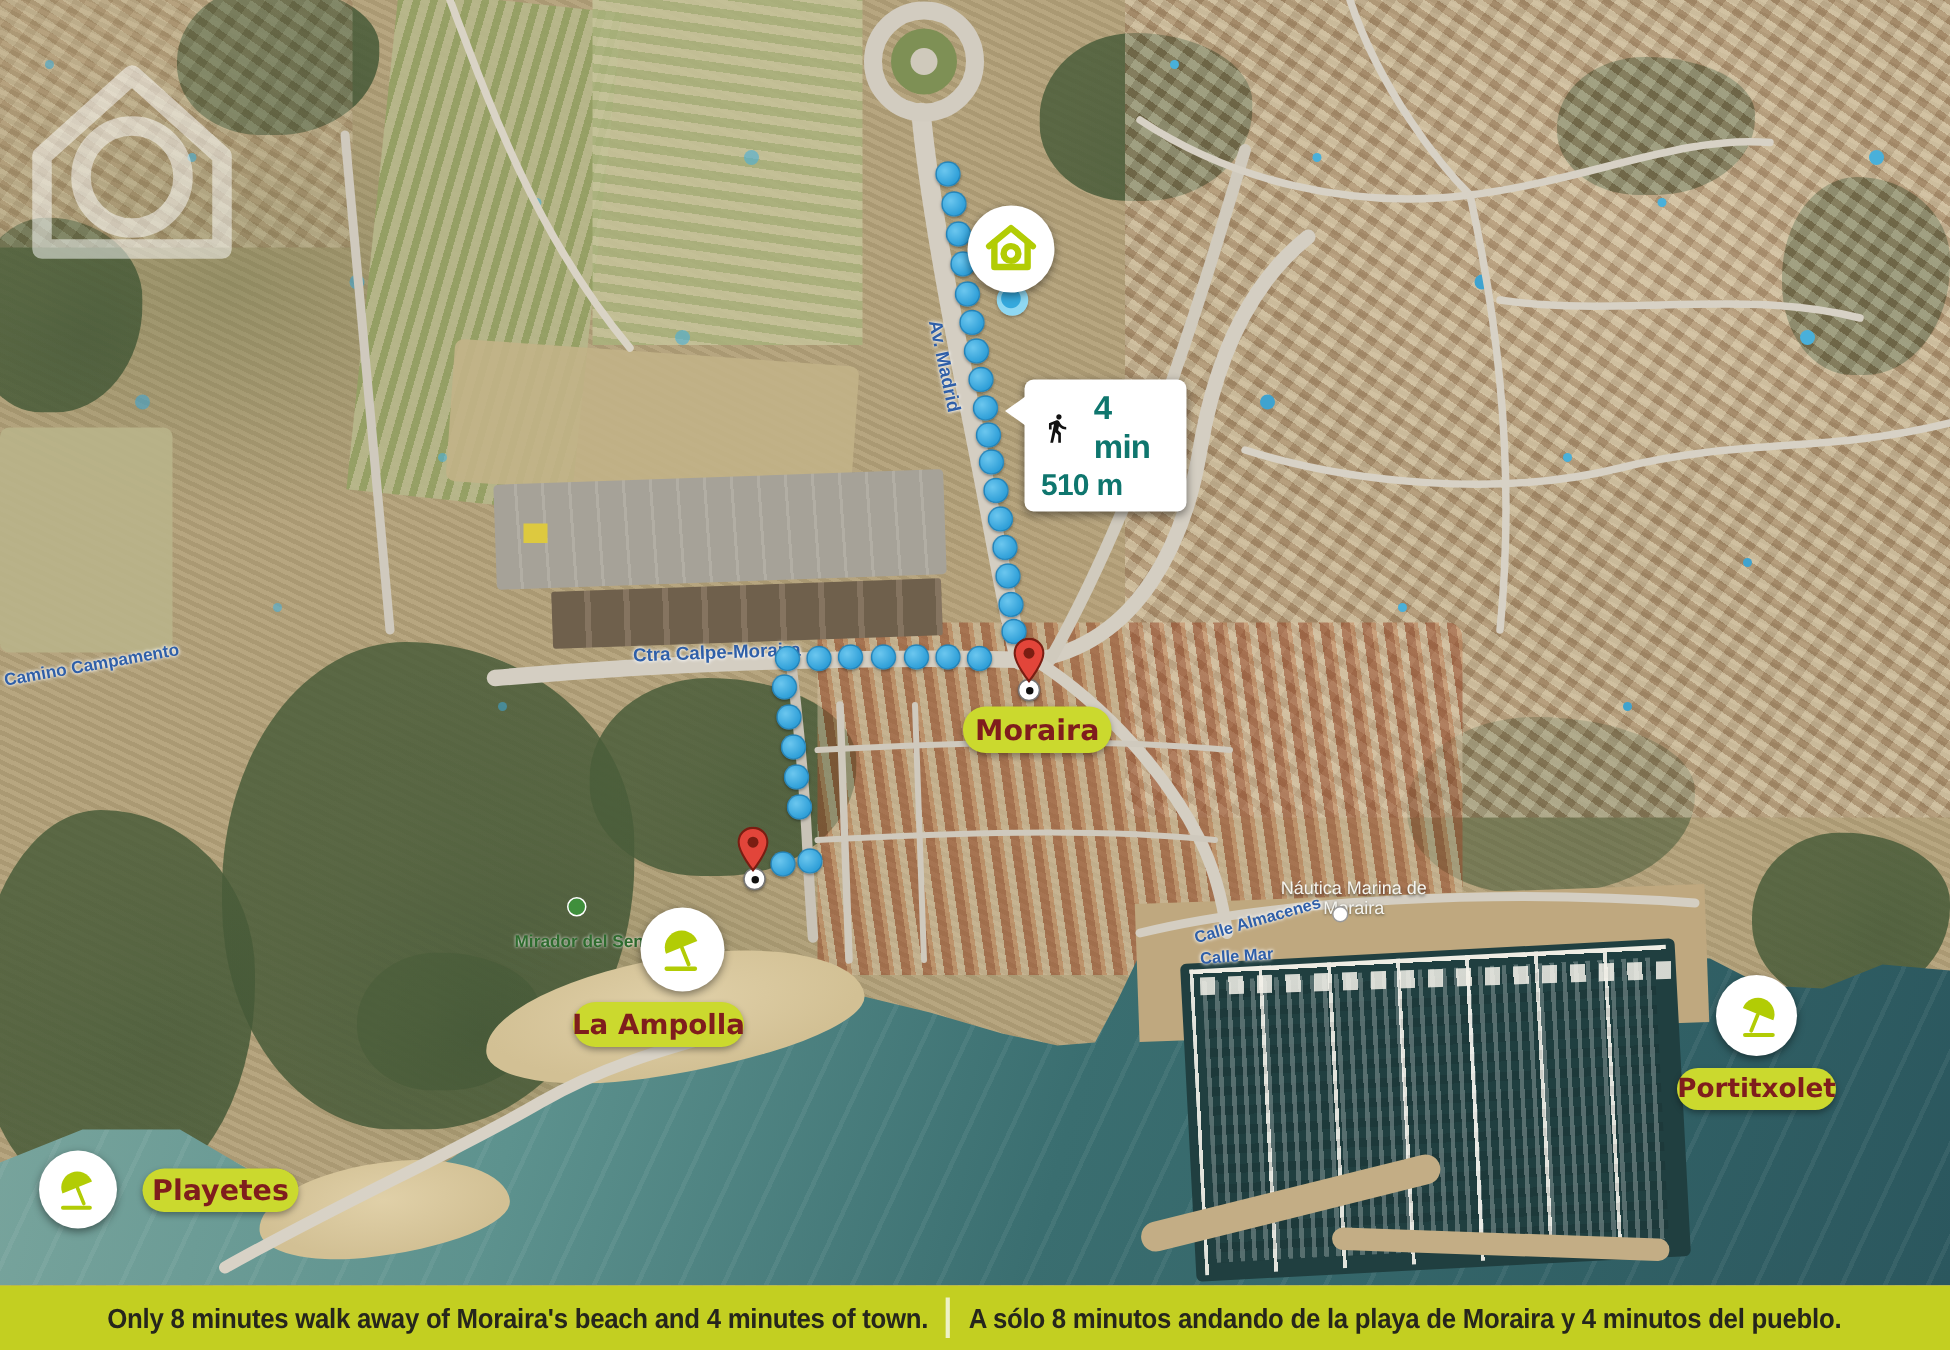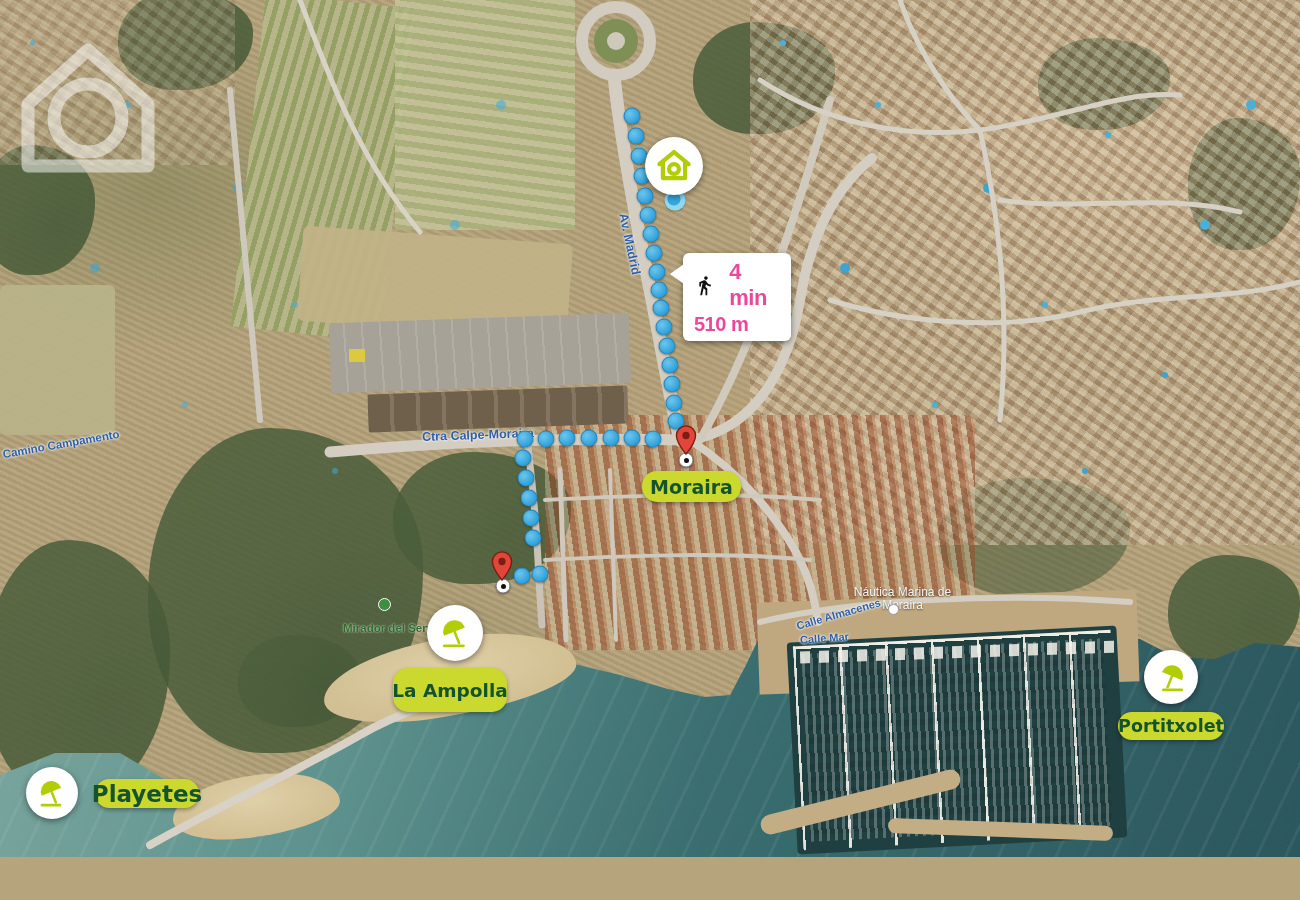--- a/index.html
+++ b/index.html
@@ -71,26 +71,26 @@
       background:radial-gradient(circle at 45% 45%, #35a9dd 0 38%, #8fd8f2 42% 100%);box-shadow:0 1px 2px rgba(0,0,0,.3);}
   
   .pin{position:absolute;z-index:9;transform:translate(-50%,-100%);}
   .pin-base{position:absolute;z-index:8;width:13px;height:13px;border-radius:50%;background:#fff;
       border:1px solid #777;transform:translate(-50%,-50%);box-shadow:0 1px 2px rgba(0,0,0,.4);}
   .pin-base::after{content:"";position:absolute;left:50%;top:50%;width:5px;height:5px;border-radius:50%;
       background:#111;transform:translate(-50%,-50%);}
   .circle-marker{position:absolute;border-radius:50%;background:#fff;z-index:9;display:flex;
       align-items:center;justify-content:center;box-shadow:0 2px 6px rgba(0,0,0,.45);}
   
-  .pill{position:absolute;z-index:10;background:#cbd92e;color:#14532d;font-family:"DejaVu Sans",sans-serif;
+  .pill{position:absolute;z-index:10;background:#cbd92e;color:#7f1d1d;font-family:"DejaVu Sans",sans-serif;
       font-weight:bold;border-radius:15px;display:flex;align-items:center;justify-content:center;
       box-shadow:0 2px 4px rgba(0,0,0,.35);white-space:nowrap;}
   
   .callout{position:absolute;z-index:11;background:#fff;border-radius:6px;box-shadow:0 2px 6px rgba(0,0,0,.45);
-      color:#ec4899;padding:6px 11px 5px 11px;}
+      color:#0f766e;padding:6px 11px 5px 11px;}
   .callout .row1{display:flex;align-items:center;justify-content:space-between;gap:14px;}
   .callout .time{font-size:22px;font-weight:bold;letter-spacing:-.5px;}
   .callout .dist{font-size:20px;font-weight:600;margin-top:2px;letter-spacing:-.5px;}
   .ptr-left{position:absolute;left:-13px;top:11px;width:0;height:0;
       border-top:10px solid transparent;border-bottom:10px solid transparent;border-right:14px solid #fff;}
   .ptr-down{position:absolute;bottom:-13px;left:68px;width:0;height:0;
       border-left:10px solid transparent;border-right:10px solid transparent;border-top:14px solid #fff;}
   
   .watermark{position:absolute;left:8px;top:42px;z-index:12;opacity:.5;}
   
@@ -252,35 +252,42 @@
       <svg width="34" height="34" viewBox="0 0 24 24" fill="#b2cc05">
         <g transform="rotate(-22 12 12)">
             <path d="M4.5 11a7.5 7.5 0 0 1 15 0z"></path>
             <rect x="11.2" y="10.5" width="1.7" height="9.5" rx=".8"></rect>
           </g>
         <rect x="4" y="19.6" width="14.5" height="1.9" rx=".9"></rect>
       </svg>
     </div>
 
     <div class="pill" style="left:642px;top:471px;width:99px;height:31px;font-size:19px;">Moraira</div>
-    <div class="pill" style="left:393px;top:668px;width:114px;height:44px;font-size:18.5px;">La Ampolla</div>
+    <div class="pill" style="left:382px;top:668px;width:114px;height:30px;font-size:18.5px;">La Ampolla</div>
     <div class="pill" style="left:1118px;top:712px;width:106px;height:28px;font-size:17.5px;">Portitxolet</div>
-    <div class="pill" style="left:95px;top:779px;width:104px;height:29px;font-size:23px;">Playetes</div>
+    <div class="pill" style="left:95px;top:779px;width:104px;height:29px;font-size:19px;">Playetes</div>
 
     <div class="callout" style="left:683px;top:253px;width:86px;">
       <div class="ptr-left"></div>
       <div class="row1">
         <svg width="23" height="23" viewBox="0 0 24 24" fill="#111">
           <path d="M13.5 5.5c1.1 0 2-.9 2-2s-.9-2-2-2-2 .9-2 2 .9 2 2 2zM9.8 8.9 7 23h2.1l1.8-8 2.1 2v6h2v-7.5l-2.1-2 .6-3C14.8 12 16.8 13 19 13v-2c-1.9 0-3.5-1-4.3-2.4l-1-1.6c-.4-.6-1-1-1.7-1-.3 0-.5.1-.8.1L6 8.3V13h2V9.6l1.8-.7"></path>
         </svg>
         <span class="time">4 min</span>
       </div>
       <div class="dist">510 m</div>
     </div>
 
 
     <svg class="watermark" width="160" height="135" viewBox="0 0 160 135" fill="none" stroke="#ffffff" stroke-width="13" stroke-linejoin="round" stroke-linecap="round">
       <path d="M20 62 L80 8 L140 62 L140 124 L20 124 Z"></path>
       <circle cx="80" cy="76" r="34"></circle>
     </svg>
   </div>
 
+  <div class="banner">
+    <div class="banner-inner">
+      <span class="banner-text">Only 8 minutes walk away of Moraira's beach and 4 minutes of town.</span>
+      <span class="banner-sep"></span>
+      <span class="banner-text">A sólo 8 minutos andando de la playa de Moraira y 4 minutos del pueblo.</span>
+    </div>
+  </div>
 </div>
 
 </body></html>

